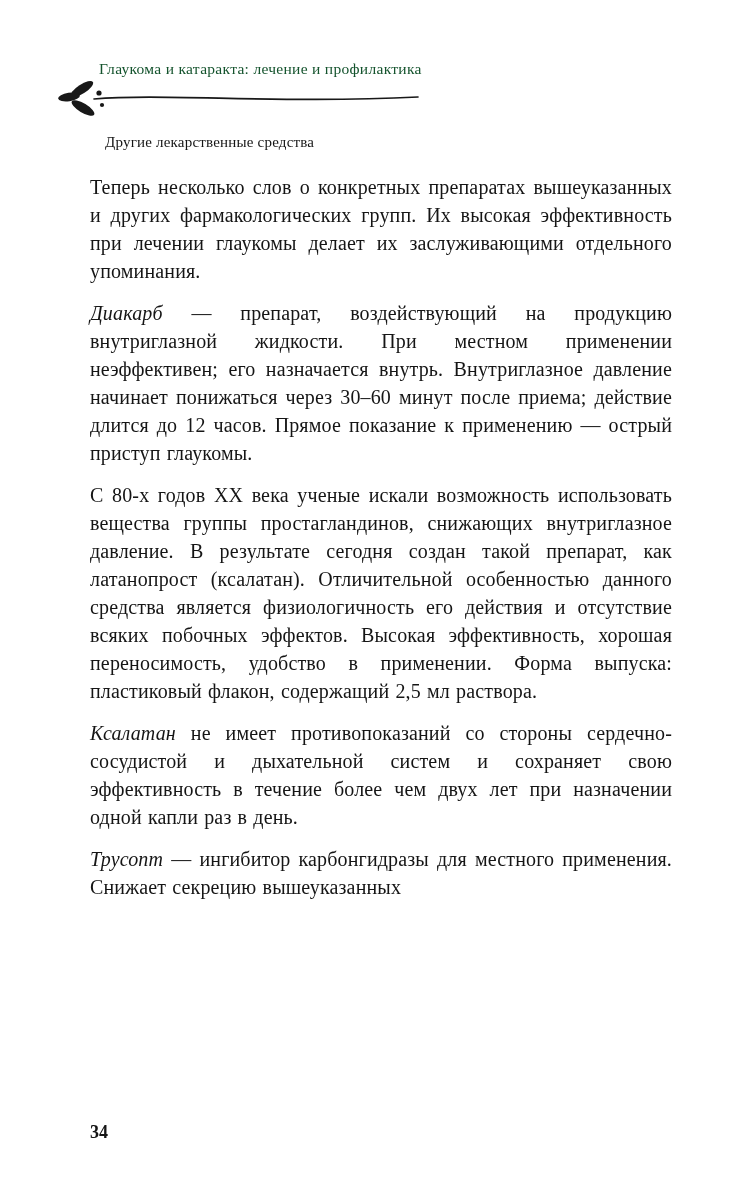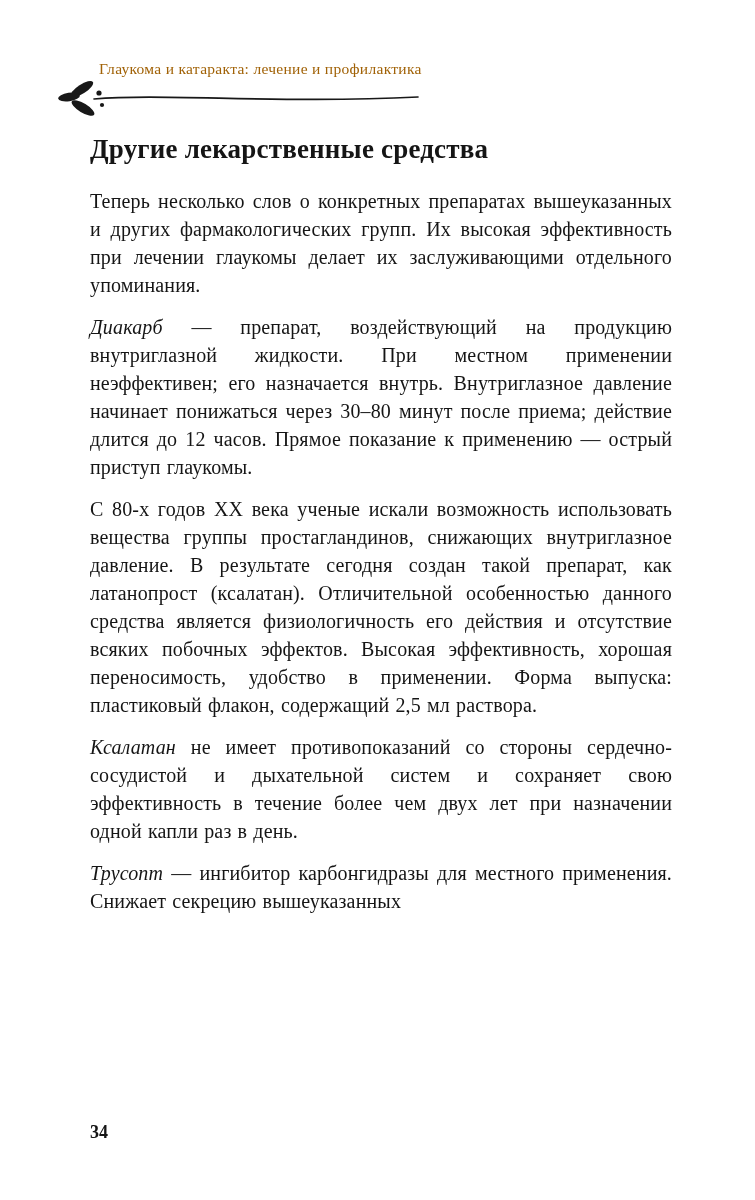--- a/index.html
+++ b/index.html
@@ -16,41 +16,41 @@
     overflow: hidden;
     font-family: "Liberation Serif", "DejaVu Serif", serif;
     color: #151515;
   }
   .running-head {
     position: absolute;
     top: 60px;
     left: 99px;
     font-size: 15.5px;
     letter-spacing: 0.3px;
-    color: #a16207;
+    color: #14532d;
     white-space: nowrap;
   }
   .ornament {
     position: absolute;
     top: 80px;
     left: 52px;
     width: 372px;
     height: 40px;
   }
   .main-text {
     position: absolute;
     top: 134px;
     left: 90px;
     width: 582px;
   }
   .section-heading {
-    font-size: 27px;
-    font-weight: bold;
+    font-size: 15px;
+    font-weight: normal;
     letter-spacing: 0.2px;
-    margin: 0 0 22px 0;
+    margin: 0 0 22px 15px;
   }
   .para {
     font-size: 20px;
     line-height: 28px;
     text-align: justify;
     letter-spacing: 0.15px;
     word-spacing: 1px;
     margin: 0 0 14px 0;
   }
   .lead {
@@ -83,21 +83,21 @@
     </g>
     <path d="M42 19 C 110 13, 230 24, 366 17" stroke="#181818" stroke-width="1.7" fill="none" stroke-linecap="round"></path>
   </svg>
 
   <div class="main-text">
 
     <h1 class="section-heading">Другие лекарственные средства</h1>
 
     <p class="para"><i class="lead"></i> <span>Теперь несколько слов о конкретных препаратах вышеуказанных и других фармакологических групп. Их высокая эффективность при лечении глаукомы делает их заслуживающими отдельного упоминания.</span></p>
 
-    <p class="para"><i class="lead">Диакарб</i> <span>— препарат, воздействующий на продукцию внутриглазной жидкости. При местном применении неэффективен; его назначается внутрь. Внутриглазное давление начинает понижаться через 30–80 минут после приема; действие длится до 12 часов. Прямое показание к применению — острый приступ глаукомы.</span></p>
+    <p class="para"><i class="lead">Диакарб</i> <span>— препарат, воздействующий на продукцию внутриглазной жидкости. При местном применении неэффективен; его назначается внутрь. Внутриглазное давление начинает понижаться через 30–60 минут после приема; действие длится до 12 часов. Прямое показание к применению — острый приступ глаукомы.</span></p>
 
     <p class="para"><i class="lead"></i> <span>С 80-х годов XX века ученые искали возможность использовать вещества группы простагландинов, снижающих внутриглазное давление. В результате сегодня создан такой препарат, как латанопрост (ксалатан). Отличительной особенностью данного средства является физиологичность его действия и отсутствие всяких побочных эффектов. Высокая эффективность, хорошая переносимость, удобство в применении. Форма выпуска: пластиковый флакон, содержащий 2,5 мл раствора.</span></p>
 
     <p class="para"><i class="lead">Ксалатан</i> <span>не имеет противопоказаний со стороны сердечно-сосудистой и дыхательной систем и сохраняет свою эффективность в течение более чем двух лет при назначении одной капли раз в день.</span></p>
 
 
     <p class="para"><i class="lead">Трусопт</i> <span>— ингибитор карбонгидразы для местного применения. Снижает секрецию вышеуказанных</span></p>
 
   </div>
 

